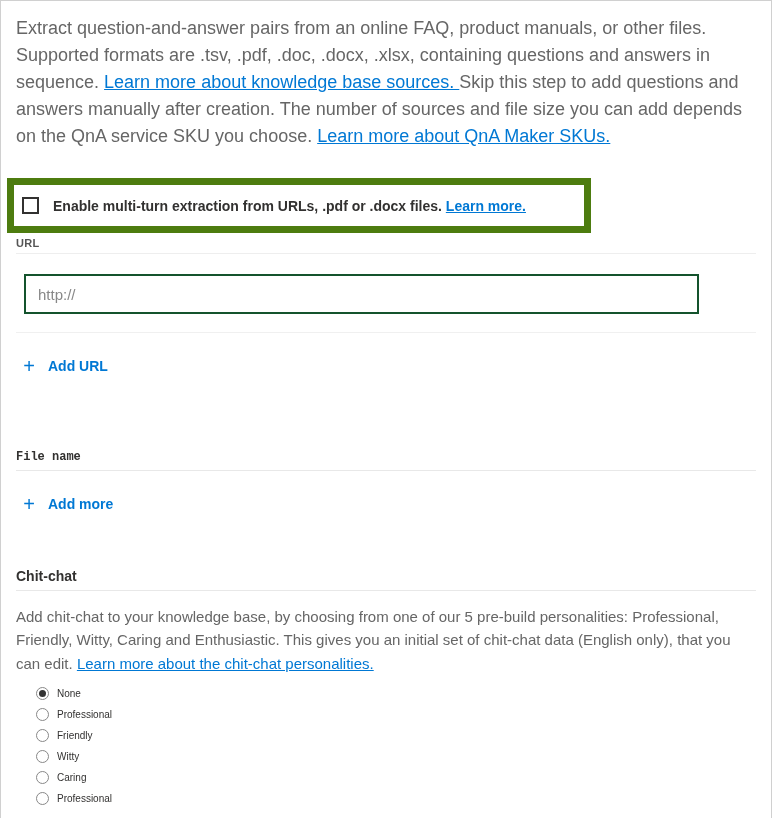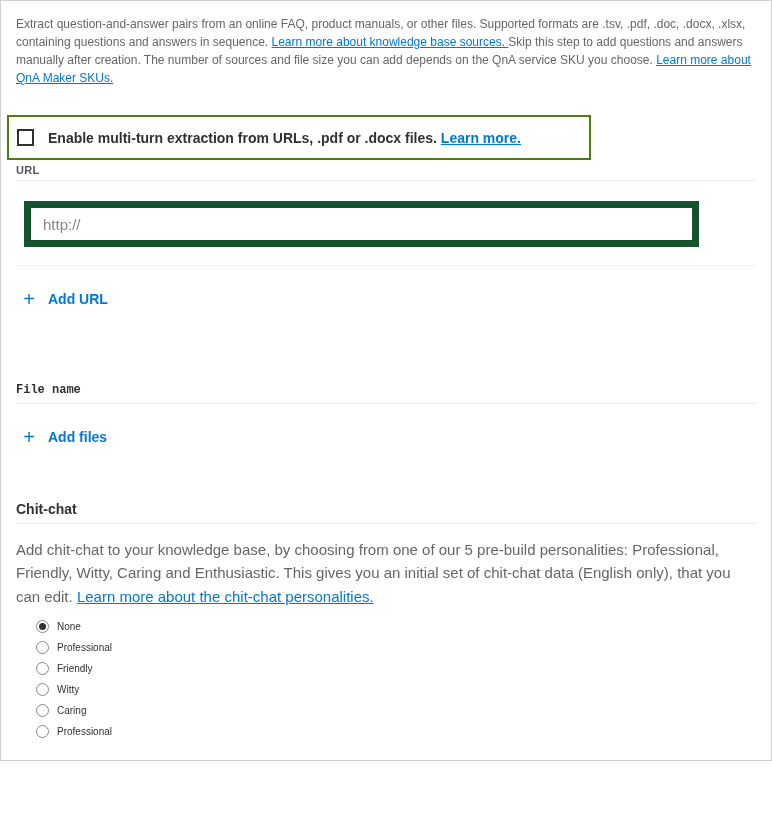--- a/index.html
+++ b/index.html
@@ -14,31 +14,31 @@
       border: 1px solid #d0d0d0;
       padding: 14px 15px 18px 15px;
     }
     .section-title {
       font-size: 16px;
       font-weight: 600;
       color: #323130;
       margin-bottom: 6px;
     }
     .description {
-      font-size: 12px;
+      font-size: 18px;
       color: #666;
       line-height: 1.5;
     }
     .link {
       color: #0078d4;
       text-decoration: underline;
       cursor: pointer;
     }
     .multiturn-box {
-      border: 2px solid #4d7c0f;
+      border: 7px solid #4d7c0f;
       margin-left: -9px;
       margin-right: 165px;
       margin-top: 28px;
       padding: 12px 10px 12px 8px;
       display: flex;
       align-items: center;
       gap: 14px;
     }
     .checkbox-square {
       width: 17px;
@@ -60,22 +60,22 @@
       margin-top: 4px;
     }
     .url-hr {
       border: none;
       border-top: 1px solid #eee;
       margin-top: 4px;
       margin-bottom: 20px;
     }
     .url-input {
       width: 675px;
-      height: 46px;
-      border: 7px solid #14532d;
+      height: 40px;
+      border: 2px solid #14532d;
       font-size: 15px;
       padding: 0 12px;
       color: #333;
       outline: none;
       font-family: inherit;
       margin-left: 8px;
       margin-right: 50px;
     }
     .url-input::placeholder { color: #888; }
     .under-hr {
@@ -188,21 +188,21 @@
   <button class="add-btn">
     <span class="plus-icon">+</span>
     <span>Add URL</span>
   </button>
 
   <div class="subsection-title">File name</div>
   <hr class="sub-hr">
 
   <button class="add-btn">
     <span class="plus-icon">+</span>
-    <span>Add files</span>
+    <span>Add more</span>
   </button>
 
   <div class="chit-title">Chit-chat</div>
   <hr class="sub-hr">
   <p class="chit-desc">
     <span>Add chit-chat to your knowledge base, by choosing from one of our 5 pre-build personalities: Professional, Friendly, Witty, Caring and Enthusiastic. This gives you an initial set of chit-chat data (English only), that you can edit. </span><a class="link">Learn more about the chit-chat personalities.</a>
   </p>
 
   <div class="radio-list" id="radio-list">
       <div class="radio-item">

